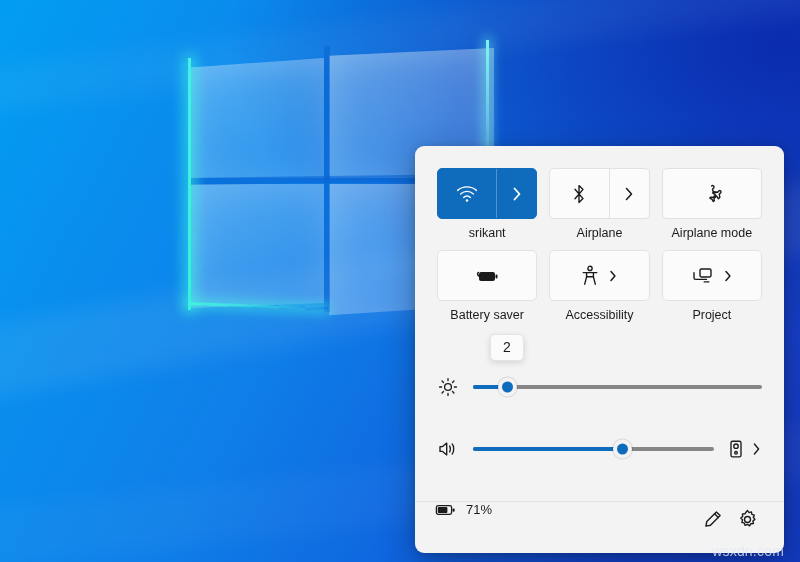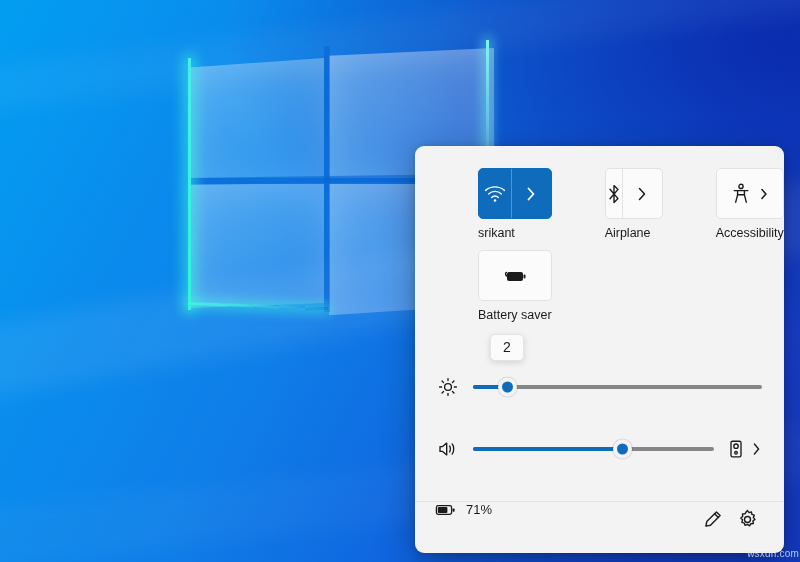--- a/index.html
+++ b/index.html
@@ -101,21 +101,21 @@
     display:flex; flex-direction:column;
   }
   .qs-body { padding:22px 22px 0 22px; flex:1; position:relative; }
 
   
   .tile-grid {
     display:grid;
     grid-template-columns:repeat(3, 1fr);
     gap:10px 12px;
   }
-  .tile-cell { display:flex; flex-direction:column; align-items:flex-start;margin-left:41px; }
+  .tile-cell { display:flex; flex-direction:column; align-items:center; }
   .tile {
     width:100%; height:51px;
     background:#fbfbfb;
     border:1px solid #e2e2e2;
     border-radius:5px;
     display:flex; align-items:stretch;
     overflow:hidden;
   }
   .tile.active {
     background:#0f6cbd;
@@ -204,22 +204,22 @@
     width:34px; height:34px;
     display:flex; align-items:center; justify-content:center;
     border-radius:4px;
   }
   .footer-btn svg { display:block; }
   .f-stroke { stroke:#1b1b1b; fill:none; stroke-width:1.4; stroke-linecap:round; stroke-linejoin:round; }
 
   
   #watermark {
     position:absolute;
-    right:1px; bottom:3px;
-    font-size:10px;
+    right:16px; bottom:3px;
+    font-size:14px;
     color:rgba(225,232,245,0.78);
     letter-spacing:0.2px;
   }
 </style>
 </head>
 <body>
 
 <div id="wallpaper">
   <div class="ray r1"></div>
   <div class="ray r2"></div>
@@ -280,20 +280,48 @@
             <span>
               <svg width="12" height="18" viewBox="0 0 12 18">
                   <path class="chev" d="M3.5 3.5L8.5 9l-5 5.5"></path>
                 </svg>
             </span>
           </div>
         </div>
         <div class="tile-label">Airplane</div>
       </div>
 
+      <div class="tile-cell">
+        <div class="tile">
+          <div class="t-main">
+            <span>
+              <svg width="24" height="22" viewBox="0 0 24 22">
+                <path class="ico-stroke" d="M11.6 3.1c.55-.55 1.45-.55 2 0 .55 .55 .55 1.45 0 2l-1.1 1.1 1.0 3.7 4.0-.5 1.35-1.35c.5-.5 1.3-.5 1.8 0 .5 .5 .5 1.3 0 1.8l-1.35 1.35 .5 3.3-1.35 1.35-1.9-2.9-2.55 2.55 .35 2.1-1.0 1.0-1.3-2.2-2.2-1.3 1.0-1.0 2.1 .35 2.55-2.55-2.9-1.9 1.35-1.35 3.3 .5"></path>
+              </svg>
+            </span>
+          </div>
+        </div>
+        <div class="tile-label">Airplane mode</div>
+      </div>
+
+      <div class="tile-cell">
+        <div class="tile">
+          <div class="t-main">
+            <span>
+              <svg width="26" height="16" viewBox="0 0 26 16">
+                <rect x="5" y="4" width="16" height="9" rx="2" fill="#1b1b1b"></rect>
+                <rect x="21.5" y="6.6" width="2" height="3.8" rx="0.8" fill="#1b1b1b"></rect>
+                <path d="M6.4 7.6c-1.3 0-2.4-.9-2.4-2.1 0 2.4 1.2 3.8 3.0 3.8" fill="#1b1b1b"></path>
+                <path class="ico-stroke" d="M4.4 4.4c-.9 .6-1.1 1.9-.4 2.8 .7 .9 2.0 1.0 2.9 .35" stroke-width="1.3"></path>
+              </svg>
+            </span>
+          </div>
+        </div>
+        <div class="tile-label">Battery saver</div>
+      </div>
 
       <div class="tile-cell">
         <div class="tile">
           <div class="t-main">
             <span>
               <svg width="20" height="22" viewBox="0 0 20 22">
                 <circle class="ico-stroke" cx="10" cy="3.4" r="2.1"></circle>
                 <path class="ico-stroke" d="M3.2 7.6h13.6"></path>
                 <path class="ico-stroke" d="M6.6 7.6v4.2l-1.9 7.4M13.4 7.6v4.2l1.9 7.4"></path>
                 <path class="ico-stroke" d="M6.6 11.8h6.8"></path>
@@ -306,32 +334,35 @@
             </span>
           </div>
         </div>
         <div class="tile-label">Accessibility</div>
       </div>
 
       <div class="tile-cell">
         <div class="tile">
           <div class="t-main">
             <span>
-              <svg width="26" height="16" viewBox="0 0 26 16">
-                <rect x="5" y="4" width="16" height="9" rx="2" fill="#1b1b1b"></rect>
-                <rect x="21.5" y="6.6" width="2" height="3.8" rx="0.8" fill="#1b1b1b"></rect>
-                <path d="M6.4 7.6c-1.3 0-2.4-.9-2.4-2.1 0 2.4 1.2 3.8 3.0 3.8" fill="#1b1b1b"></path>
-                <path class="ico-stroke" d="M4.4 4.4c-.9 .6-1.1 1.9-.4 2.8 .7 .9 2.0 1.0 2.9 .35" stroke-width="1.3"></path>
-              </svg>
-            </span>
-          </div>
-        </div>
-        <div class="tile-label">Battery saver</div>
-      </div>
-
+              <svg width="24" height="20" viewBox="0 0 24 20">
+                <rect class="ico-stroke" x="9" y="3" width="11" height="8" rx="1.4"></rect>
+                <path class="ico-stroke" d="M15.5 13.4H4.6c-.9 0-1.6-.7-1.6-1.6V6.6"></path>
+                <path class="ico-stroke" d="M13.2 15.9h4.6"></path>
+              </svg>
+            </span>
+            <span>
+              <svg width="10" height="14" viewBox="0 0 10 14">
+                  <path class="chev" d="M3 2.6L6.9 7 3 11.4" stroke-width="1.3"></path>
+                </svg>
+            </span>
+          </div>
+        </div>
+        <div class="tile-label">Project</div>
+      </div>
 
     </div>
 
     <div id="brightness-tooltip">
       <span>2</span>
     </div>
 
     <div class="slider-row" id="slider-brightness-row">
       <span class="slider-ico">
         <svg width="20" height="20" viewBox="0 0 20 20">

